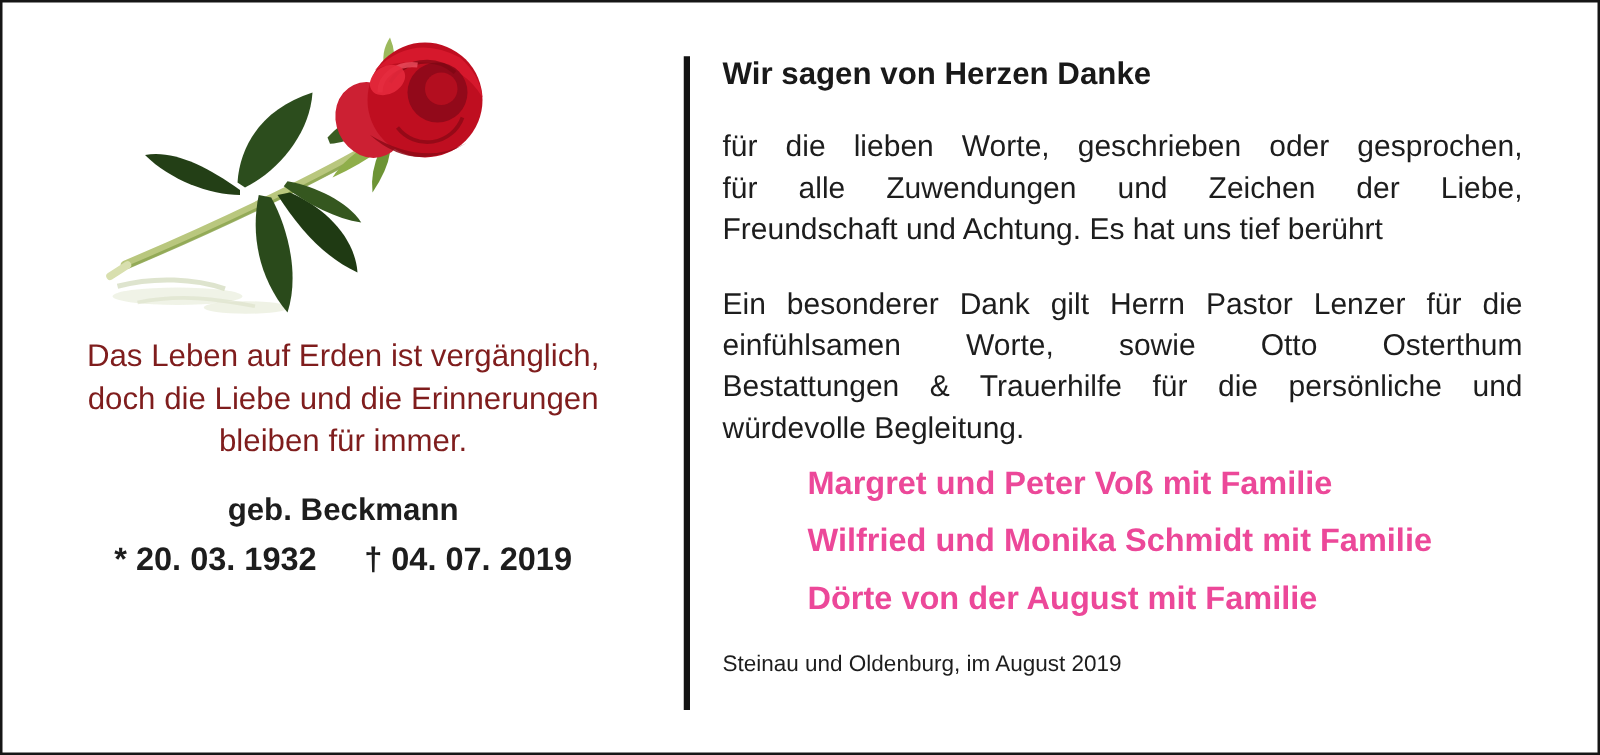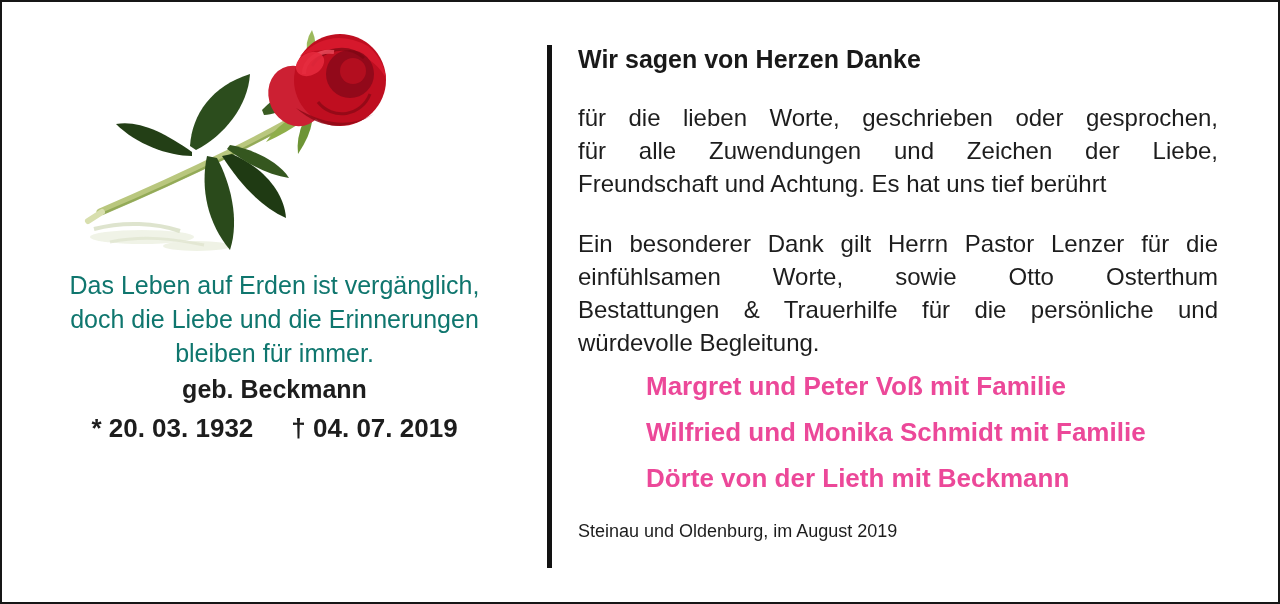--- a/index.html
+++ b/index.html
@@ -24,35 +24,35 @@
     flex: 0 0 545px;
     width: 545px;
     text-align: center;
     box-sizing: border-box;
   }
   .rose-wrap { margin: 12px auto 0; width: 405px; height: 248px; }
   .quote {
     font-size: 25px;
     line-height: 34px;
     margin-top: 6px;
-    color: #0f766e;
+    color: #7f1d1d;
   }
   .deceased-name {
     font-size: 52px;
     font-weight: bold;
     line-height: 58px;
     margin-top: 26px;
     letter-spacing: -0.5px;
     color: #111111;
   }
   .maiden-name {
     font-size: 25px;
     font-weight: bold;
     line-height: 28px;
-    margin-top: 5px;
+    margin-top: 24px;
   }
   .life-dates {
     font-size: 26px;
     font-weight: bold;
     line-height: 32px;
     margin-top: 9px;
   }
   .life-dates .death-date { margin-left: 38px; }
   
   .divider {
@@ -161,19 +161,19 @@
     <div class="para">
       <div class="jline">Ein besonderer Dank gilt Herrn Pastor Lenzer für die</div>
       <div class="jline">einfühlsamen Worte, sowie Otto Osterthum</div>
       <div class="jline">Bestattungen &amp; Trauerhilfe für die persönliche und</div>
       <div class="jline last">würdevolle Begleitung.</div>
     </div>
 
     <div class="mourners">
       <div>Margret und Peter Voß mit Familie</div>
       <div>Wilfried und Monika Schmidt mit Familie</div>
-      <div>Dörte von der Lieth mit Beckmann</div>
+      <div>Dörte von der August mit Familie</div>
     </div>
 
     <div class="closing">Steinau und Oldenburg, im August 2019</div>
   </div>
 
 </div>
 
 </body></html>

